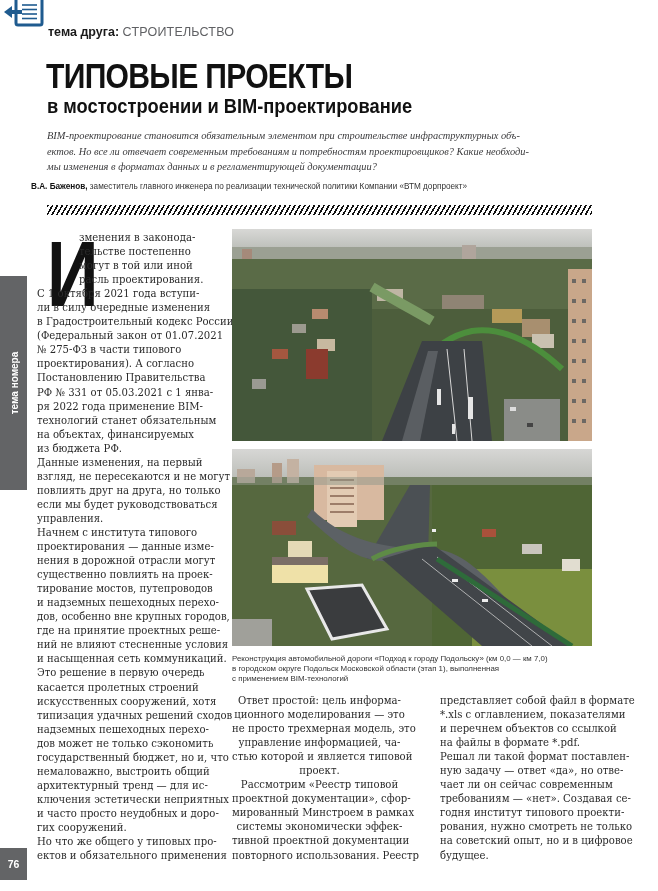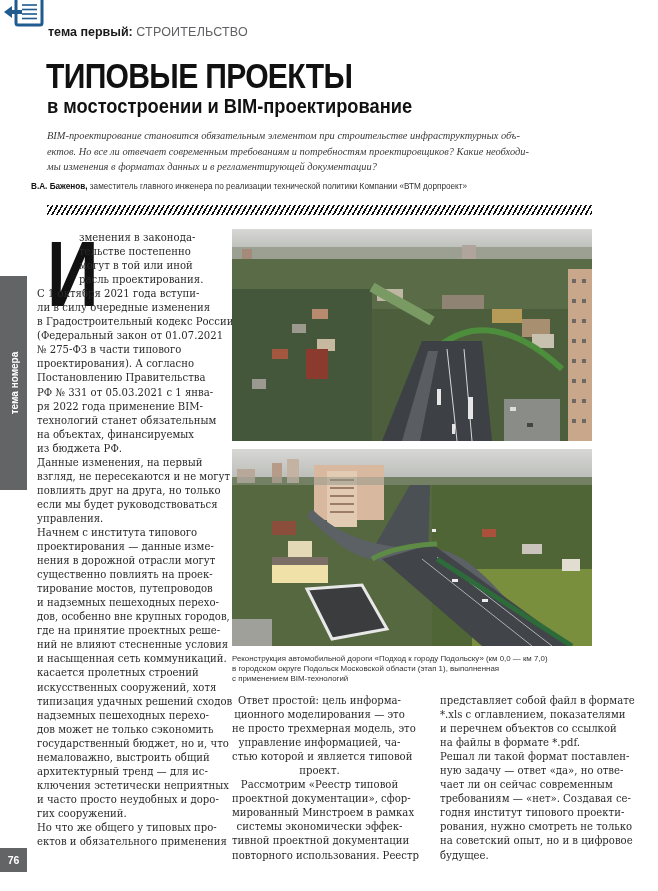--- a/index.html
+++ b/index.html
@@ -20,21 +20,21 @@
 
   .author { position: absolute; left: 31px; top: 182px; font-family: "Liberation Sans", sans-serif; font-size: 8.2px; white-space: nowrap; color: #333; }
   .author b { color: #111; }
 
   .hatch { position: absolute; left: 47px; top: 205px; width: 545px; height: 10px;
     background: repeating-linear-gradient(120deg, #111 0 1.6px, #fff 1.6px 4.2px); }
 
   .side-tab { position: absolute; left: 0; top: 276px; width: 27px; height: 214px; background: #636466; }
   .side-tab span { position: absolute; left: 50%; top: 50%; transform: translate(-50%, -50%) rotate(-90deg); color: #fff; font-family: "Liberation Sans", sans-serif; font-weight: bold; font-size: 10px; white-space: nowrap; }
 
-  .page-num { position: absolute; left: 0; top: 848px; width: 27px; height: 24px; background: #636466; color: #fff; font-family: "Liberation Sans", sans-serif; font-weight: bold; font-size: 10.5px; display: flex; align-items: center; justify-content: center; }
+  .page-num { position: absolute; left: 0; top: 848px; width: 27px; height: 32px; background: #636466; color: #fff; font-family: "Liberation Sans", sans-serif; font-weight: bold; font-size: 10.5px; display: flex; align-items: center; justify-content: center; }
 
   .col { position: absolute; font-size: 10.1px; line-height: 14.05px; color: #2a2a2a; }
   .col span.ln { display: block; white-space: nowrap; }
   .col-1 { left: 37px; top: 231px; width: 178px; }
   .dropcap { position: absolute; left: 47px; top: 234px; width: 38px; height: 80px; font-family: "Liberation Sans", sans-serif; font-weight: bold; font-size: 92px; line-height: 80px; color: #111; transform: scaleX(0.78); transform-origin: left top; }
   .col-1 .indent { padding-left: 42px; }
 
   .col-2 { left: 232px; top: 694px; width: 175px; text-align: center; }
   .col-3 { left: 440px; top: 694px; width: 178px; }
 
@@ -55,21 +55,21 @@
     <line x1="20" y1="5" x2="35" y2="5" stroke="#1f5b8f" stroke-width="1.6"></line>
     <line x1="20" y1="9.5" x2="35" y2="9.5" stroke="#1f5b8f" stroke-width="1.6"></line>
     <line x1="20" y1="14" x2="35" y2="14" stroke="#1f5b8f" stroke-width="1.6"></line>
     <line x1="20" y1="18.5" x2="35" y2="18.5" stroke="#1f5b8f" stroke-width="1.6"></line>
     <rect x="8" y="10" width="12" height="4" fill="#1f5b8f"></rect>
     <polygon points="2,12 10,6 10,18" fill="#1f5b8f"></polygon>
   </svg>
 </div>
 
 <div class="rubric">
-  <span class="label">тема первый:</span>
+  <span class="label">тема друга:</span>
   <span class="topic">СТРОИТЕЛЬСТВО</span>
 </div>
 
 <h1 class="title-main">ТИПОВЫЕ ПРОЕКТЫ</h1>
 <h2 class="title-sub">в мостостроении и BIM-проектирование</h2>
 
 <div class="lead">
   <span>BIM-проектирование становится обязательным элементом при строительстве инфраструктурных объ-</span>
   <span>ектов. Но все ли отвечает современным требованиям и потребностям проектировщиков? Какие необходи-</span>
   <span>мы изменения в форматах данных и в регламентирующей документации?</span>
@@ -112,20 +112,21 @@
   <span class="ln">Начнем с института типового</span>
   <span class="ln">проектирования — данные изме-</span>
   <span class="ln">нения в дорожной отрасли могут</span>
   <span class="ln">существенно повлиять на проек-</span>
   <span class="ln">тирование мостов, путепроводов</span>
   <span class="ln">и надземных пешеходных перехо-</span>
   <span class="ln">дов, особенно вне крупных городов,</span>
   <span class="ln">где на принятие проектных реше-</span>
   <span class="ln">ний не влияют стесненные условия</span>
   <span class="ln">и насыщенная сеть коммуникаций.</span>
+  <span class="ln">Это решение в первую очередь</span>
   <span class="ln">касается пролетных строений</span>
   <span class="ln">искусственных сооружений, хотя</span>
   <span class="ln">типизация удачных решений сходов</span>
   <span class="ln">надземных пешеходных перехо-</span>
   <span class="ln">дов может не только сэкономить</span>
   <span class="ln">государственный бюджет, но и, что</span>
   <span class="ln">немаловажно, выстроить общий</span>
   <span class="ln">архитектурный тренд — для ис-</span>
   <span class="ln">ключения эстетически неприятных</span>
   <span class="ln">и часто просто неудобных и доро-</span>

